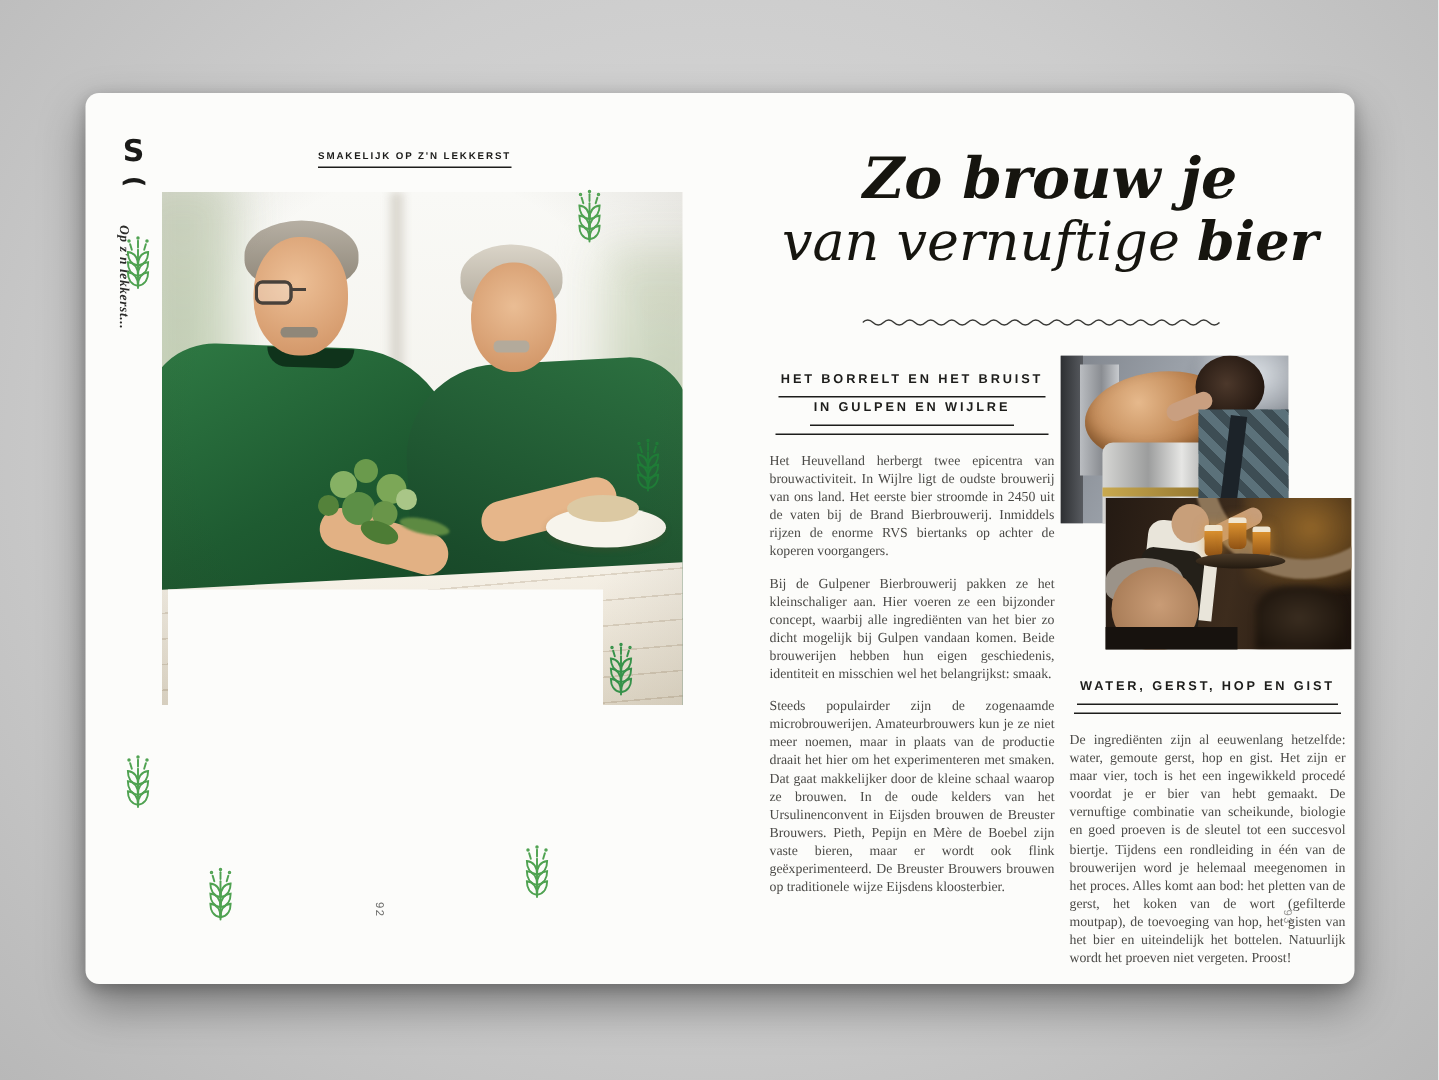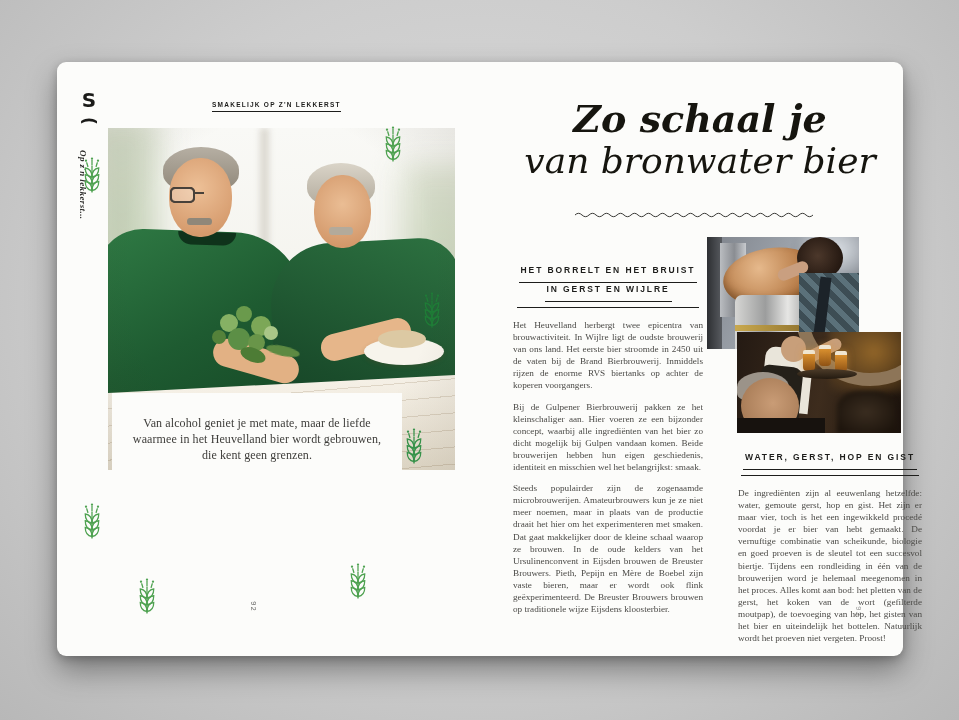--- a/index.html
+++ b/index.html
@@ -67,28 +67,28 @@
   .wheat.dark { color:#1f7c37; }
   .wheat.mid  { color:#37924a; }
 
   .pnum { font-size:7.5px; letter-spacing:1px; color:#6a6a68; transform:rotate(90deg); }
 
   
   .title { left:433px; top:36px; width:420px; text-align:center; color:#16150f;
            font-family:"DejaVu Serif",serif; font-style:italic; }
   .title .t1 { font-size:38px; font-weight:bold; line-height:42px; display:block; }
   .title .t2 { font-size:36px; font-weight:normal; line-height:42px; display:block; }
-  .title .t2 b { font-weight:normal; }
+  .title .t2 b { font-weight:bold; }
   .wave { left:518px; top:148px; width:250px; height:10px; }
   .wave svg { display:block; }
 
   .col { font-family:"Liberation Serif",serif; font-size:9.2px; line-height:12.1px;
          color:#4b4a47; text-align:justify; }
-  .col1 { left:456px; top:202px; width:190px; }
-  .col2 { left:681px; top:389px; width:184px; }
+  .col1 { left:456px; top:184px; width:190px; }
+  .col2 { left:656px; top:389px; width:184px; }
   .shead { text-align:center; margin-bottom:11px; }
   .shead span { display:inline-block; font-family:"Liberation Sans",sans-serif; font-size:8.5px;
                 font-weight:700; letter-spacing:1.9px; line-height:13px; color:#1d1d1b;
                 border-bottom:1.5px solid #1d1d1b; padding:0 2px 5px; }
   .col p { margin-bottom:9px; }
   .sec2 { margin-top:17px; }
 
   
   .ph-kettle { left:650px; top:175px; width:152px; height:112px; z-index:1; }
   .ph-kettle .bg { inset:0; background:linear-gradient(115deg,#7e838b 0%,#9ba1a9 42%,#686d75 100%); }
@@ -191,21 +191,20 @@
         <i style="left:140px;top:206px;width:17px;height:17px;background:#699549"></i>
         <i style="left:156px;top:198px;width:14px;height:14px;background:#a9c687"></i>
         <i style="left:104px;top:202px;width:14px;height:14px;background:#54823a"></i>
         <i style="left:132px;top:220px;width:26px;height:14px;background:#4d7c35;border-radius:50%;transform:rotate(20deg)"></i>
         <i style="left:158px;top:218px;width:34px;height:10px;background:#5d8a42;border-radius:50%;transform:rotate(12deg);filter:blur(.6px)"></i>
       </div>
       <div class="art ph-vin"></div>
     </div>
 
     <div class="abs intro">
-      <p>Van alcohol geniet je met mate, maar de liefde waarmee in het Heuvelland bier wordt gebrouwen, die kent geen grenzen.</p>
     </div>
 
     <div class="wheat" style="left:26px;top:95px"><svg viewBox="0 0 24 48">
           <use href="#wheat-sym"></use>
         </svg></div>
     <div class="wheat" style="left:327px;top:64px"><svg viewBox="0 0 24 48">
           <use href="#wheat-sym"></use>
         </svg></div>
     <div class="wheat dark" style="left:366px;top:230px"><svg viewBox="0 0 24 48">
           <use href="#wheat-sym"></use>
@@ -220,22 +219,22 @@
           <use href="#wheat-sym"></use>
         </svg></div>
     <div class="wheat" style="left:292px;top:501px"><svg viewBox="0 0 24 48">
           <use href="#wheat-sym"></use>
         </svg></div>
 
     <div class="abs pnum" style="left:191px;top:540px">92</div>
     <div class="abs pnum" style="left:796px;top:545px;color:#9a9a98">93</div>
 
     <div class="abs title">
-      <span class="t1">Zo schaal je</span>
-      <span class="t2"><span>van bronwater </span><b>bier</b></span>
+      <span class="t1">Zo brouw je</span>
+      <span class="t2"><span>van vernuftige </span><b>bier</b></span>
     </div>
     <div class="abs wave">
       <svg width="250" height="10" viewBox="0 0 250 10">
         <path d="M0 5 q3.5 -3.4 7 0 t7 0 t7 0 t7 0 t7 0 t7 0 t7 0 t7 0 t7 0 t7 0 t7 0 t7 0 t7 0 t7 0 t7 0 t7 0 t7 0 t7 0 t7 0 t7 0 t7 0 t7 0 t7 0 t7 0 t7 0 t7 0 t7 0 t7 0 t7 0 t7 0 t7 0 t7 0 t7 0 t7 0" fill="none" stroke="#3a3a37" stroke-width="1"></path>
       </svg>
     </div>
 
     <div class="abs photo ph-kettle">
       <div class="art bg"></div>
       <div class="art win"></div>
@@ -262,21 +261,21 @@
       <div class="art beer" style="left:82px;top:13px"></div>
       <div class="art beer" style="left:98px;top:19px"></div>
       <div class="art tray"></div>
       <div class="art fhair"></div>
       <div class="art fhead"></div>
       <div class="art fshoulder"></div>
     </div>
 
     <div class="abs col col1">
       <div class="shead">
-        <span><span>HET BORRELT EN HET BRUIST</span><br><span>IN GERST EN WIJLRE</span></span>
+        <span><span>HET BORRELT EN HET BRUIST</span><br><span>IN GULPEN EN WIJLRE</span></span>
       </div>
       <p>Het Heuvelland herbergt twee epicentra van brouwactiviteit. In Wijlre ligt de oudste brouwerij van ons land. Het eerste bier stroomde in 2450 uit de vaten bij de Brand Bierbrouwerij. Inmiddels rijzen de enorme RVS biertanks op achter de koperen voorgangers.</p>
       <p>Bij de Gulpener Bierbrouwerij pakken ze het kleinschaliger aan. Hier voeren ze een bijzonder concept, waarbij alle ingrediënten van het bier zo dicht mogelijk bij Gulpen vandaan komen. Beide brouwerijen hebben hun eigen geschiedenis, identiteit en misschien wel het belangrijkst: smaak.</p>
       <p>Steeds populairder zijn de zogenaamde microbrouwerijen. Amateurbrouwers kun je ze niet meer noemen, maar in plaats van de productie draait het hier om het experimenteren met smaken. Dat gaat makkelijker door de kleine schaal waarop ze brouwen. In de oude kelders van het Ursulinenconvent in Eijsden brouwen de Breuster Brouwers. Pieth, Pepijn en Mère de Boebel zijn vaste bieren, maar er wordt ook flink geëxperimenteerd. De Breuster Brouwers brouwen op traditionele wijze Eijsdens kloosterbier.</p>
     </div>
 
     <div class="abs col col2">
       <div class="shead">
         <span><span>WATER, GERST, HOP EN GIST</span></span>
       </div>

